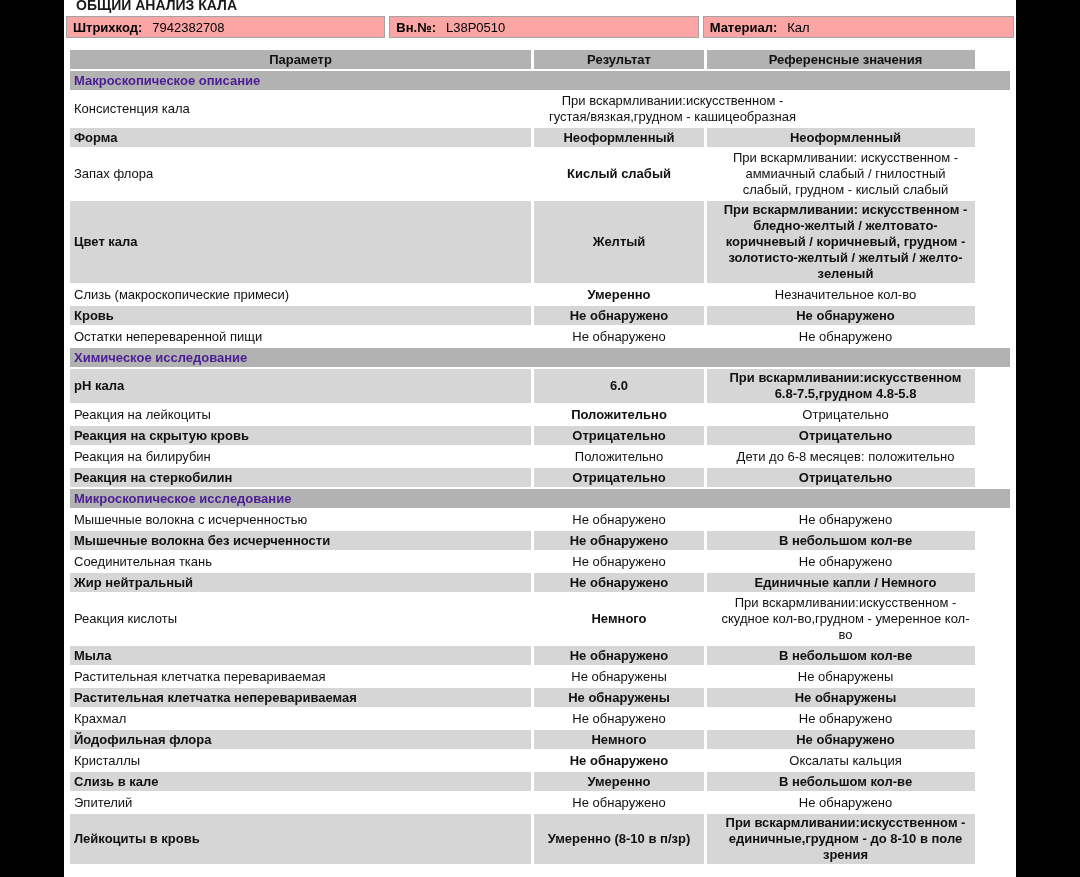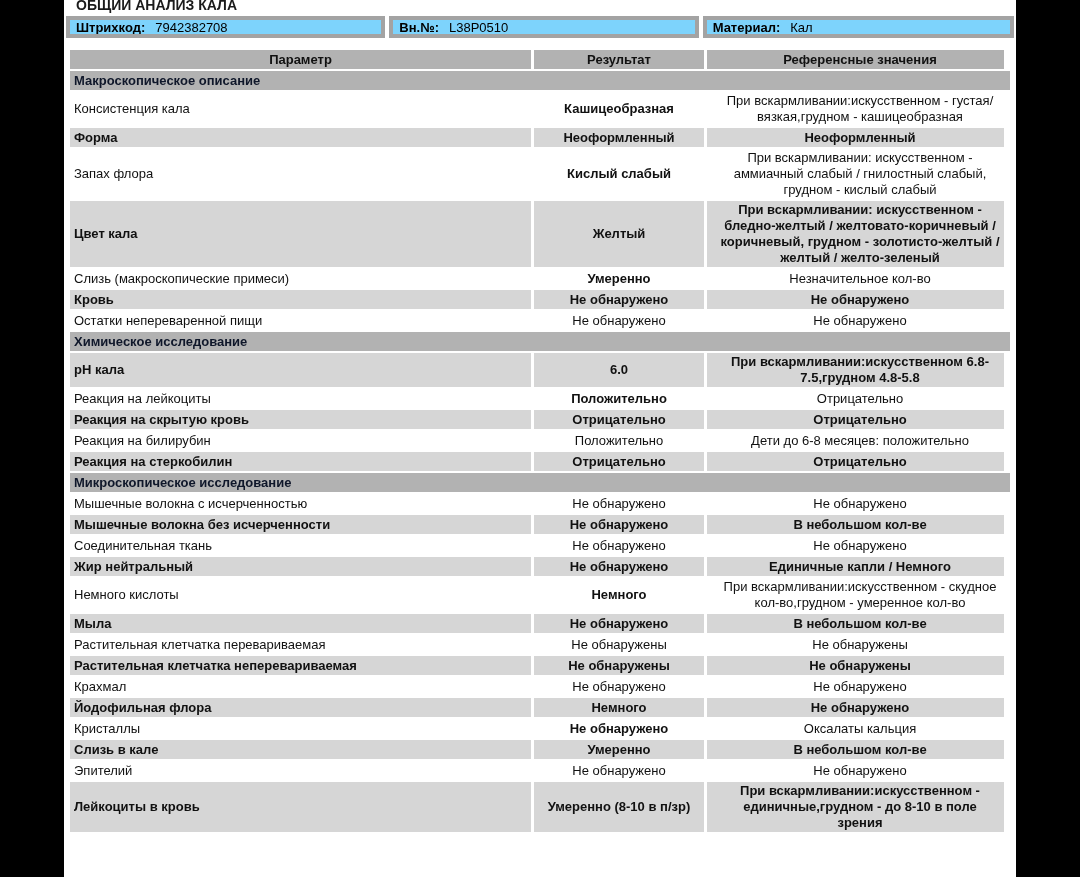--- a/index.html
+++ b/index.html
@@ -21,22 +21,22 @@
     font-size: 14px; font-weight: bold; color: #1a1a1a;
     margin: -2px 0 4px 12px;
     line-height: 14px;
     white-space: nowrap;
   }
   .info-row {
     display: flex; column-gap: 4px;
     margin: 0 2px 4px 2px;
   }
   .info-box {
-    border: 4px solid #a3a3a3;
-    background: #7dd3fc;
+    border: 1px solid #a3a3a3;
+    background: #fca5a5;
     height: 22px;
     display: flex; align-items: center;
     padding-left: 6px;
     font-size: 13px;
     overflow: hidden; white-space: nowrap;
   }
   .info-box .lbl { font-weight: bold; margin-right: 10px; }
   .box-barcode { width: 320px; }
   .box-internal { width: 310px; }
   .box-material { width: 312px; }
@@ -47,34 +47,34 @@
   }
   .cell {
     font-size: 13px; line-height: 16px;
     padding: 1px 4px;
     min-height: 19px;
     display: flex; align-items: center;
     color: #111;
   }
   .c1 { width: 461px; justify-content: flex-start; text-align: left; }
   .c2 { width: 170px; justify-content: center; text-align: center; }
-  .c3 { width: 297px; justify-content: center; text-align: center; padding-left: 13px; }
+  .c3 { width: 268px; justify-content: center; text-align: center; padding-left: 13px; }
   .hrow .cell {
     background: #b2b2b2;
     font-weight: bold;
     justify-content: center; text-align: center;
   }
   .section-row {
     background: #b2b2b2;
     font-size: 13px; font-weight: bold; line-height: 16px;
     min-height: 19px;
     padding: 1px 4px;
     display: flex; align-items: center;
     margin-bottom: 2px;
-    color: #0f172a;
+    color: #4c1d95;
   }
   .row.shaded .cell { background: #d6d6d6; font-weight: bold; }
   .bold { font-weight: bold; }
 </style>
 </head>
 <body>
 
 <div class="page">
   <div class="title">ОБЩИЙ АНАЛИЗ КАЛА</div>
 
@@ -96,21 +96,20 @@
   <div class="tbl">
     <div class="hrow">
       <div class="cell c1">Параметр</div>
       <div class="cell c2">Результат</div>
       <div class="cell c3">Референсные значения</div>
     </div>
     <div id="rows">
         <div class="section-row">Макроскопическое описание</div>
         <div class="row">
           <div class="cell c1">Консистенция кала</div>
-          <div class="cell c2 bold">Кашицеобразная</div>
           <div class="cell c3">При вскармливании:искусственном - густая/вязкая,грудном - кашицеобразная</div>
         </div>
         <div class="row shaded">
           <div class="cell c1">Форма</div>
           <div class="cell c2">Неоформленный</div>
           <div class="cell c3">Неоформленный</div>
         </div>
         <div class="row">
           <div class="cell c1">Запах флора</div>
           <div class="cell c2 bold">Кислый слабый</div>
@@ -177,21 +176,21 @@
           <div class="cell c1">Соединительная ткань</div>
           <div class="cell c2">Не обнаружено</div>
           <div class="cell c3">Не обнаружено</div>
         </div>
         <div class="row shaded">
           <div class="cell c1">Жир нейтральный</div>
           <div class="cell c2 bold">Не обнаружено</div>
           <div class="cell c3">Единичные капли / Немного</div>
         </div>
         <div class="row">
-          <div class="cell c1">Немного кислоты</div>
+          <div class="cell c1">Реакция кислоты</div>
           <div class="cell c2 bold">Немного</div>
           <div class="cell c3">При вскармливании:искусственном - скудное кол-во,грудном - умеренное кол-во</div>
         </div>
         <div class="row shaded">
           <div class="cell c1">Мыла</div>
           <div class="cell c2 bold">Не обнаружено</div>
           <div class="cell c3">В небольшом кол-ве</div>
         </div>
         <div class="row">
           <div class="cell c1">Растительная клетчатка перевариваемая</div>

